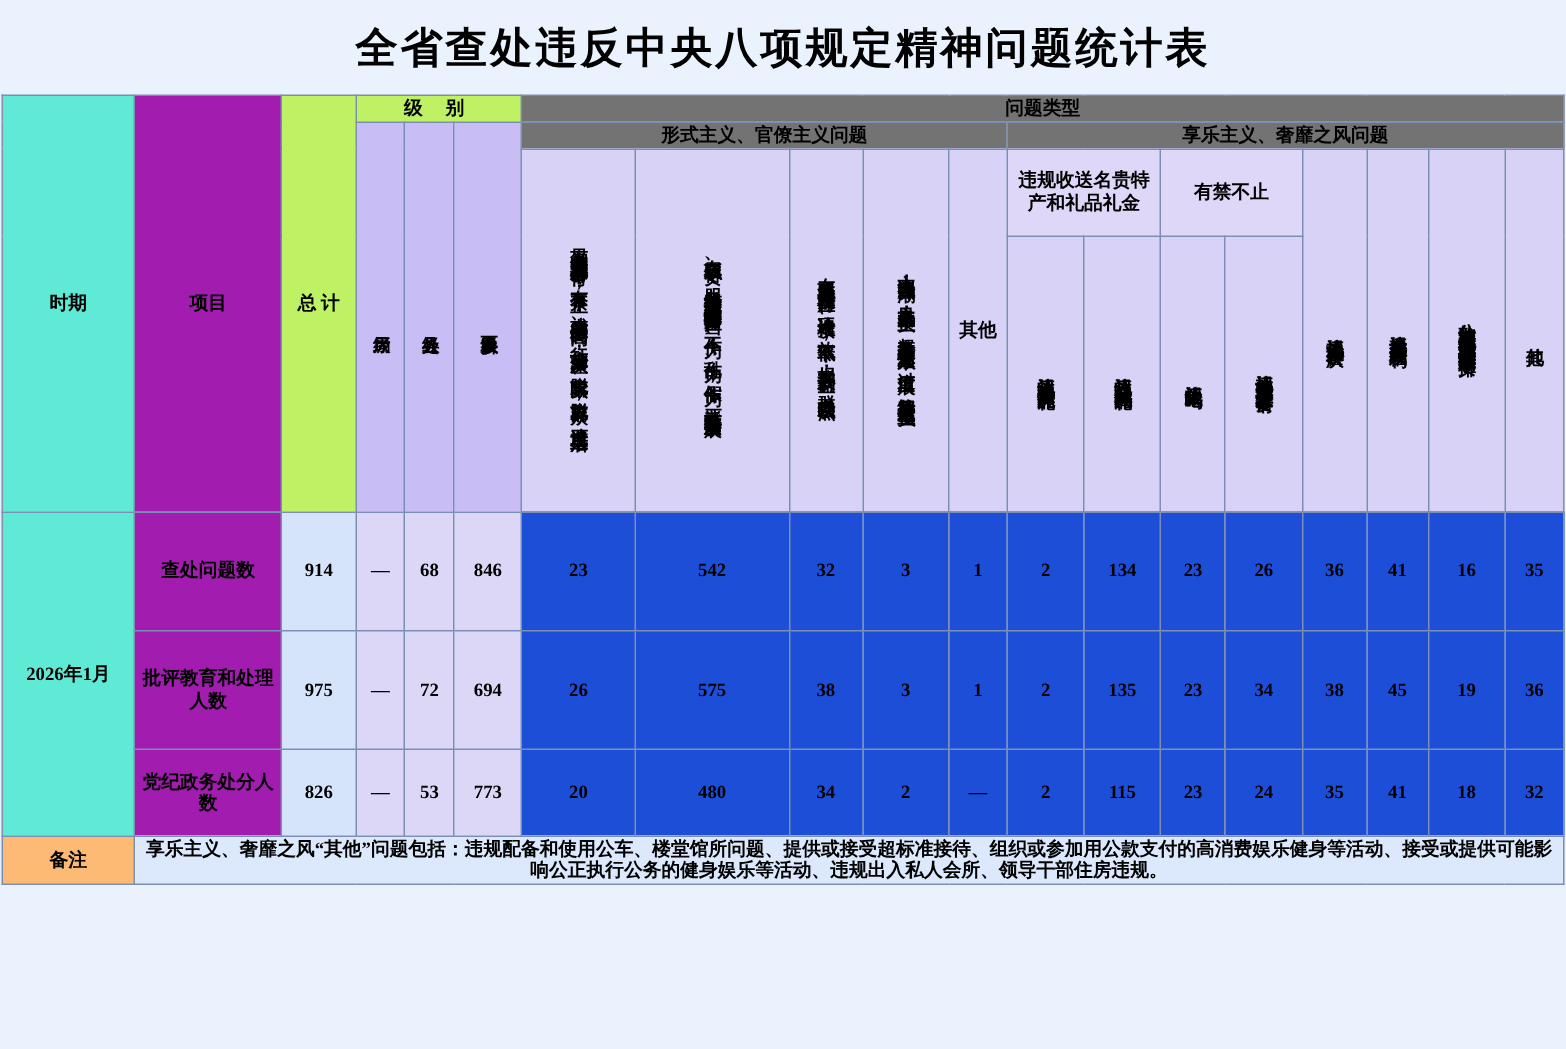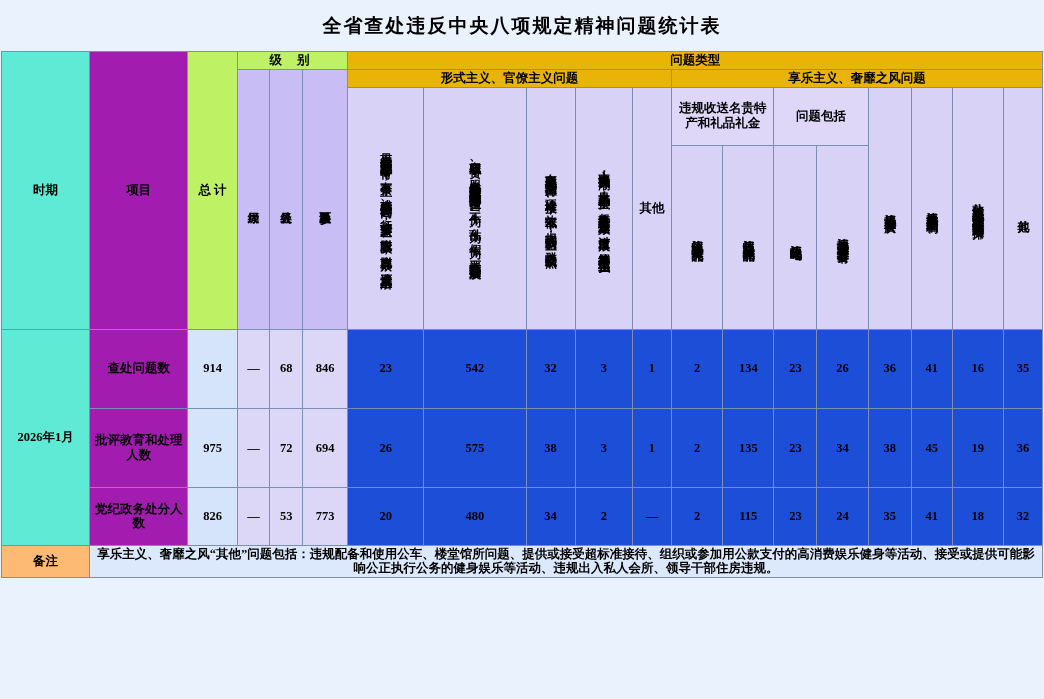--- a/index.html
+++ b/index.html
@@ -17,21 +17,21 @@
     width: 1044px;
     height: 699px;
     background: #eaf2fd;
     position: relative;
     box-sizing: border-box;
   }
   .title {
     text-align: center;
     font-family: "Liberation Serif", serif;
     font-weight: bold;
-    font-size: 19px;
+    font-size: 28px;
     letter-spacing: 2px;
     color: #000;
     padding: 13px 0 12px 0;
     background: #eaf2fd;
   }
   table.main {
     border-collapse: collapse;
     width: 1042px;
     margin: 0 1px;
     table-layout: fixed;
@@ -41,21 +41,21 @@
     border: 1px solid #7b8fb5;
     text-align: center;
     vertical-align: middle;
     font-size: 12.5px;
     color: #000;
     font-weight: bold;
     padding: 1px 2px;
     line-height: 1.18;
     box-sizing: border-box;
   }
-  .hdr-lite { background: #eab308; }
+  .hdr-lite { background: #737373; }
   .hdr-mid  { background: #bef264; }
   .hdr-purple { background: #c9bdf5; }
   .hdr-lav  { background: #d9d2f7; }
   .hdr-lav2 { background: #ded7f8; }
   .cell-lav { background: #ddd7f7; }
   .cell-blue { background: #1d4ed8; }
   .cell-blue2 { background: #d5e4fb; }
   .period-cell { background: #5eead4; font-size: 14px; }
   .proj-cell { background: #a21caf; font-size: 13.5px; }
   .vert {
@@ -139,21 +139,21 @@
     </tr>
 
     <tr>
       <td class="hdr-lav" rowspan="3" style="height:242px"><span class="vert">贯彻党中央重大决策部署有令不行、有禁不止，或者表态多调门高、行动少落实差，脱离实际、脱离群众，造成严重后果</span></td>
       <td class="hdr-lav" rowspan="3"><span class="vert">在履职尽责、服务经济社会发展和生态环境保护方面不担当、不作为、乱作为、假作为，严重影响高质量发展</span></td>
       <td class="hdr-lav" rowspan="3"><span class="vert">在联系服务群众中消极应付、冷硬横推、效率低下，损害群众利益，群众反映强烈</span></td>
       <td class="hdr-lav" rowspan="3"><span class="vert">文山会海反弹回潮，文风会风不实不正，督查检查考核过多过频、过度留痕，给基层造成严重负担</span></td>
       <td class="hdr-lav" rowspan="3"><span>其他</span></td>
 
       <td class="hdr-lav2" colspan="2" style="height:58px"><span>违规收送名贵特产和礼品礼金</span></td>
-      <td class="hdr-lav2" colspan="2"><span>问题包括</span></td>
+      <td class="hdr-lav2" colspan="2"><span>有禁不止</span></td>
       <td class="hdr-lav" rowspan="3"><span class="vert">违规操办婚丧喜庆</span></td>
       <td class="hdr-lav" rowspan="3"><span class="vert">违规发放津补贴或福利</span></td>
       <td class="hdr-lav" rowspan="3"><span class="vert">公款旅游以及违规接受管理和服务对象等旅游活动安排</span></td>
       <td class="hdr-lav" rowspan="3"><span class="vert">其他</span></td>
     </tr>
 
     <tr>
       <td class="hdr-lav" rowspan="2"><span class="vert">违规收送名贵特产类礼品</span></td>
       <td class="hdr-lav" rowspan="2"><span class="vert">违规收送礼金和其他礼品</span></td>
       <td class="hdr-lav" rowspan="2"><span class="vert">违规公款吃喝</span></td>

